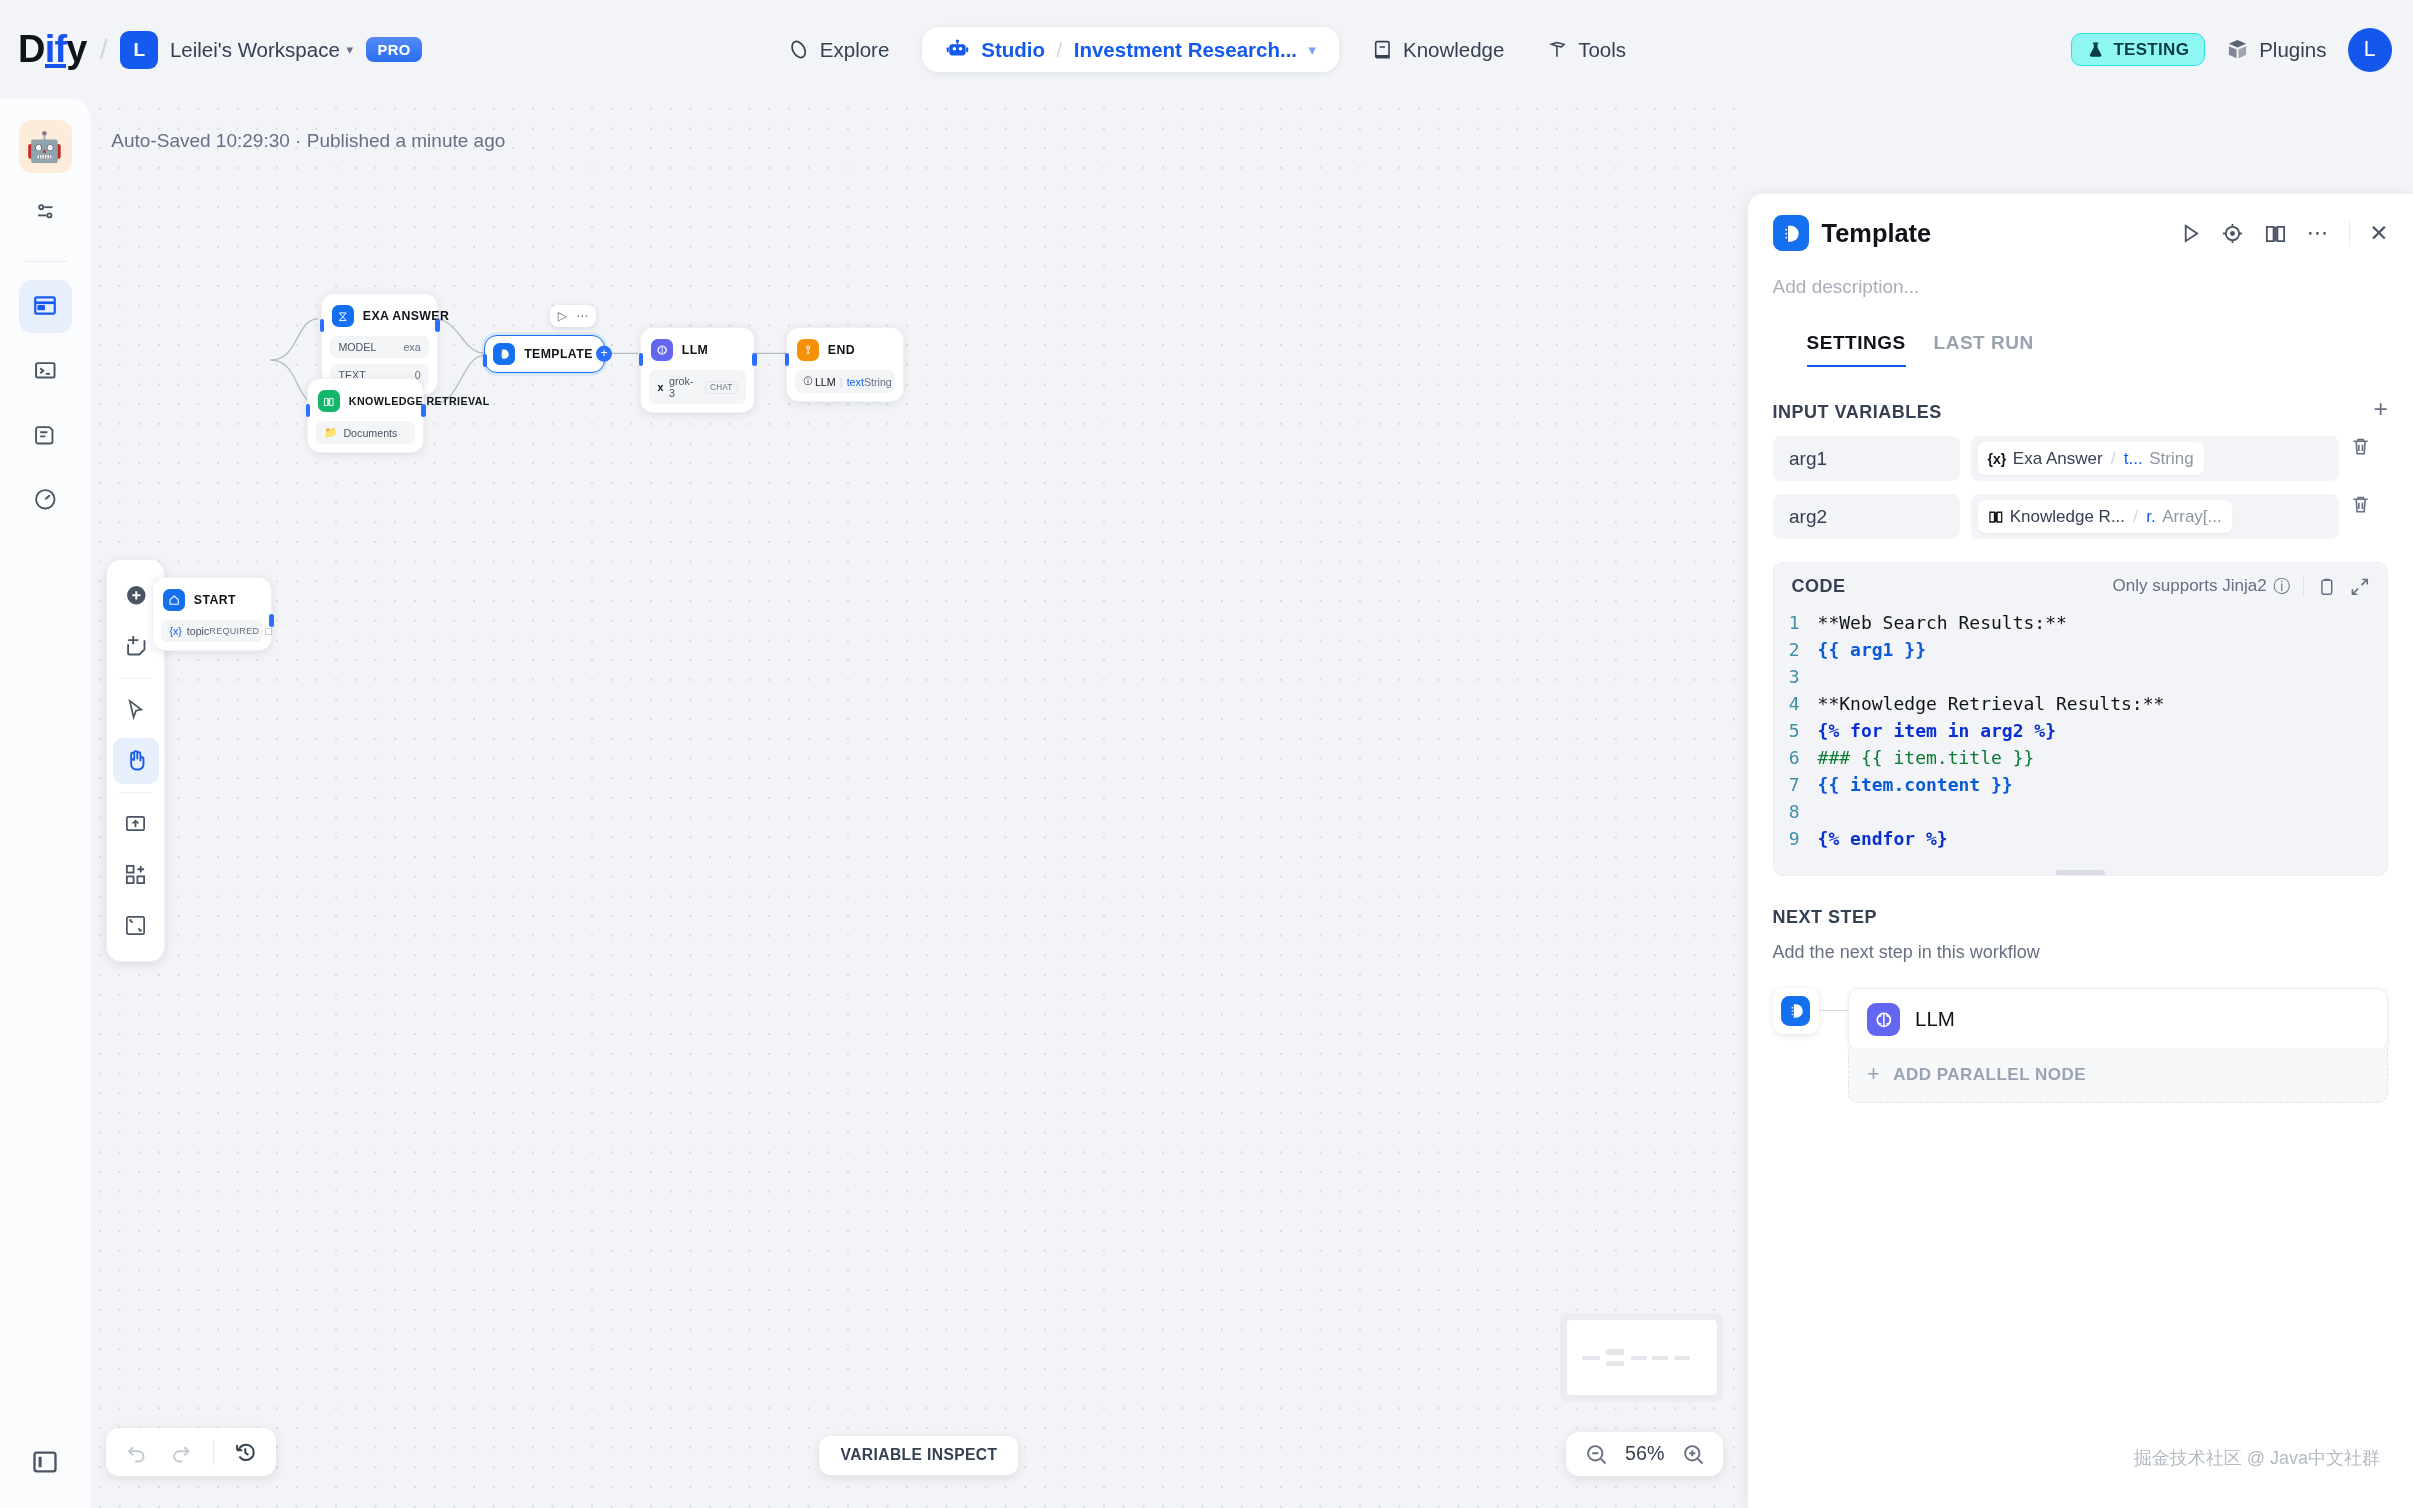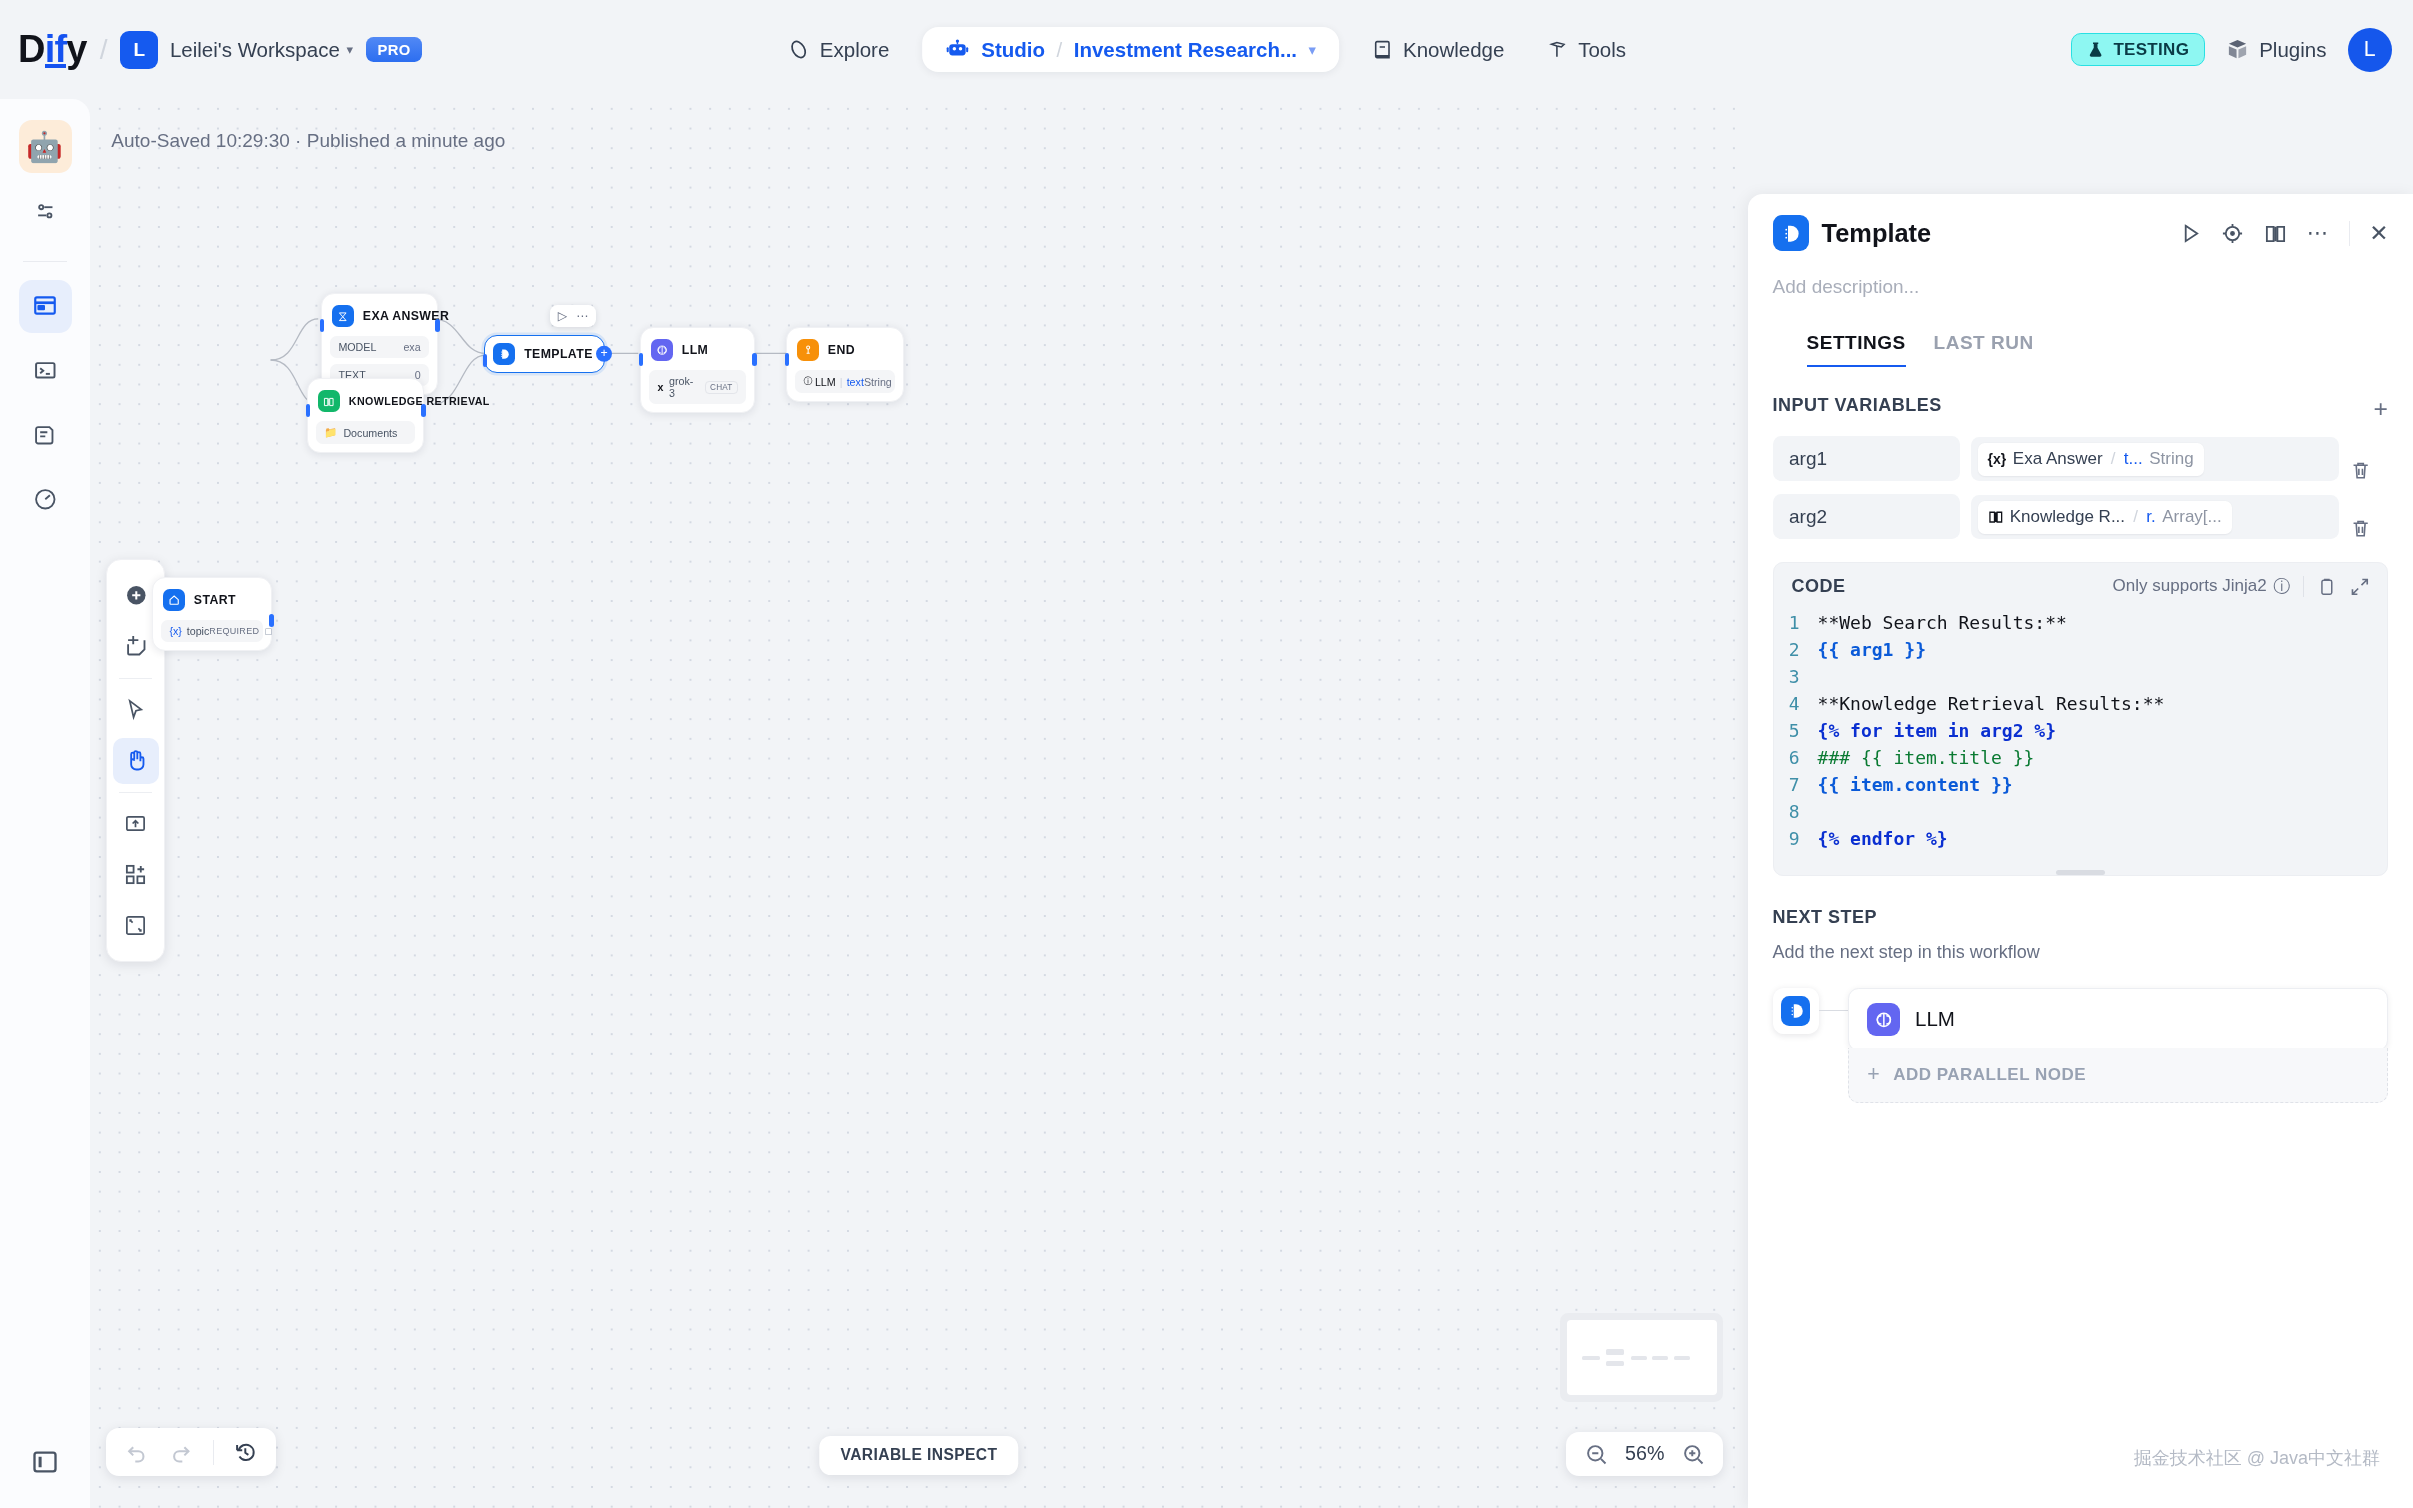--- a/index.html
+++ b/index.html
@@ -206,25 +206,25 @@
   }
   .panel-title { font-size: 25.4px; font-weight: 700; color: #11131a; }
   .panel-actions { margin-left: auto; display: flex; align-items: center; gap: 19.7px; color: #495464; }
   .panel-actions .vsep { width: 0.8px; height: 24.6px; background: #e9ebf0; }
   .panel-desc { font-size: 19px; color: #a9aeba; margin-top: 24.6px; }
   .tabs { display: flex; gap: 28px; margin-top: 34px; margin-left: 34px; }
   .tab { font-size: 19px; font-weight: 700; color: #9aa1af; letter-spacing: 0.5px; padding-bottom: 11.5px; }
   .tab.active { color: #11131a; border-bottom: 2.5px solid #155aef; }
   .panel-body { padding: 0 24.6px; }
   .sec-head {
-    display: flex; align-items: flex-start; margin-top: 28px;
+    display: flex; align-items: flex-end; margin-top: 28px;
     font-size: 18px; font-weight: 700; color: #354052; letter-spacing: 0.5px;
   }
   .sec-head .add { margin-left: auto; color: #676f83; font-size: 24.6px; font-weight: 400; }
-  .var-row { display: flex; align-items: flex-end; gap: 11.5px; margin-top: 13px; }
+  .var-row { display: flex; align-items: flex-start; gap: 11.5px; margin-top: 13px; }
   .var-name {
     width: 187px; background: #f2f4f7; border-radius: 8.2px;
     padding: 11.5px 16.4px; font-size: 19px; color: #354052;
   }
   .var-val {
     flex: 1; background: #f2f4f7; border-radius: 8.2px; padding: 5.7px 6.6px;
     display: flex; align-items: center;
   }
   .var-chip {
     background: #fff; border-radius: 6.6px; padding: 6.6px 9.9px;

